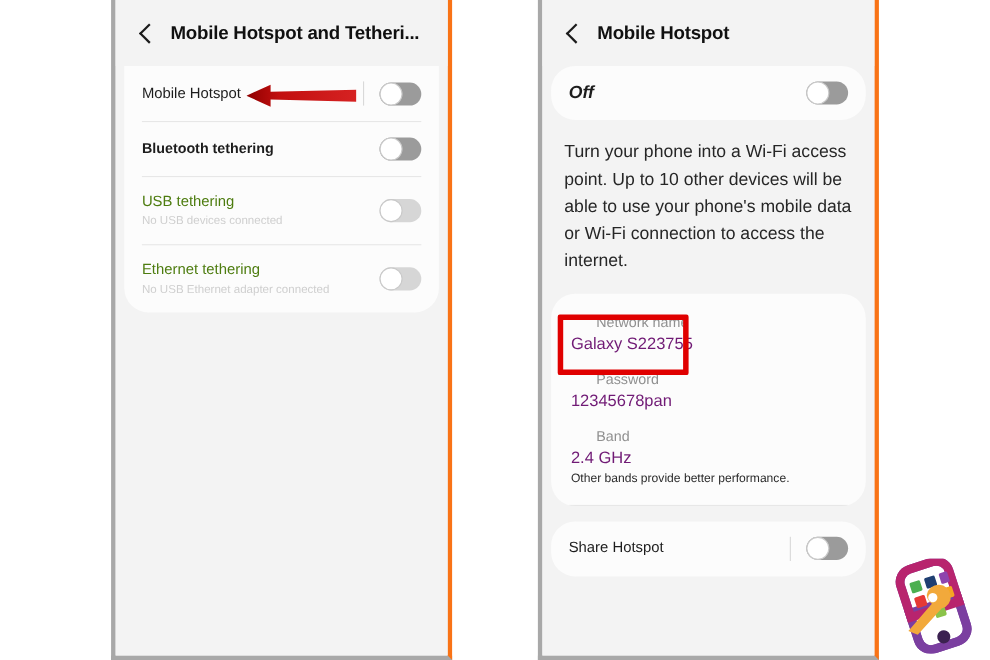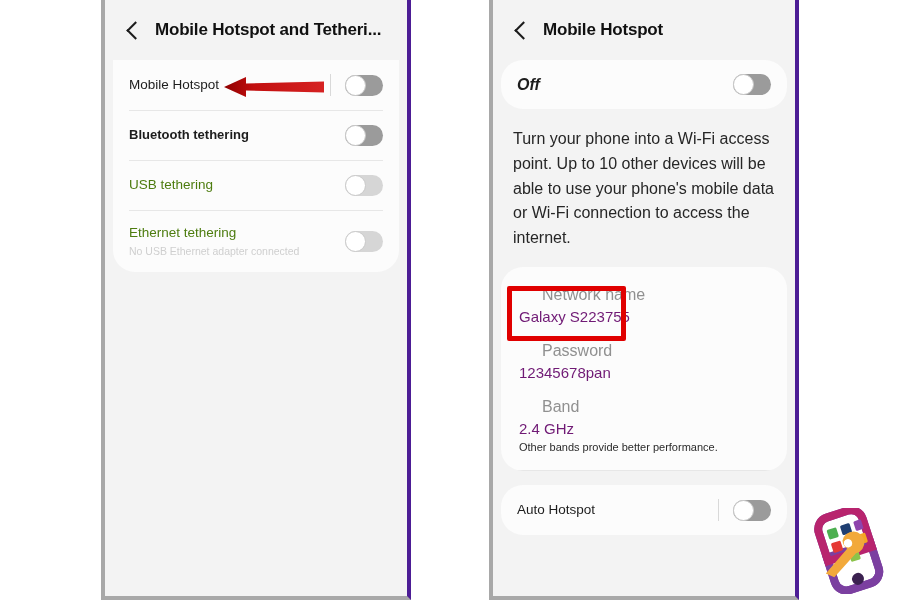--- a/index.html
+++ b/index.html
@@ -19,21 +19,21 @@
     background: #ffffff;
   }
 
   
   .panel {
     position: absolute;
     top: 0;
     height: 600px;
     background: #f2f2f2;
     border-left: 4px solid #a8a8a8;
-    border-right: 4px solid #4c1d95;
+    border-right: 4px solid #f97316;
     border-bottom: 4px solid #a8a8a8;
     overflow: hidden;
   }
   .panel-left  { left: 101px; width: 310px; }
   .panel-right { left: 489px; width: 310px; }
 
   .panel-inner {
     position: relative;
     width: 100%;
     height: 100%;
@@ -150,21 +150,21 @@
   .desc {
     padding: 18px 20px 16px 20px;
     font-size: 16px;
     line-height: 1.55;
     color: #262626;
   }
 
   
   .field { padding: 8px 18px 6px 18px; }
   .field-label {
-    font-size: 16px;
+    font-size: 13px;
     color: #909090;
     line-height: 1.3;
     padding-left: 23px;
   }
   .field-value {
     font-size: 15px;
     color: #701a75;
     line-height: 1.35;
     margin-top: 1px;
   }
@@ -255,20 +255,21 @@
               <span class="knob"></span>
             </span>
           </div>
         </div>
 
         <div class="divider"></div>
 
         <div class="row disabled">
           <div class="row-text">
             <div class="row-title">USB tethering</div>
+            <div class="row-sub">No USB devices connected</div>
           </div>
           <div class="toggle-wrap">
             <span class="toggle pale">
               <span class="knob"></span>
             </span>
           </div>
         </div>
 
         <div class="divider"></div>
 
@@ -334,21 +335,21 @@
         <div class="gap-sm"></div>
         <div class="divider"></div>
 
       </div>
 
       <div class="gap-md"></div>
 
       <div class="card">
         <div class="row">
           <div class="row-text">
-            <div class="row-title">Auto Hotspot</div>
+            <div class="row-title">Share Hotspot</div>
           </div>
           <div class="toggle-wrap">
             <span class="toggle-sep"></span>
             <span class="toggle">
               <span class="knob"></span>
             </span>
           </div>
         </div>
       </div>
 

